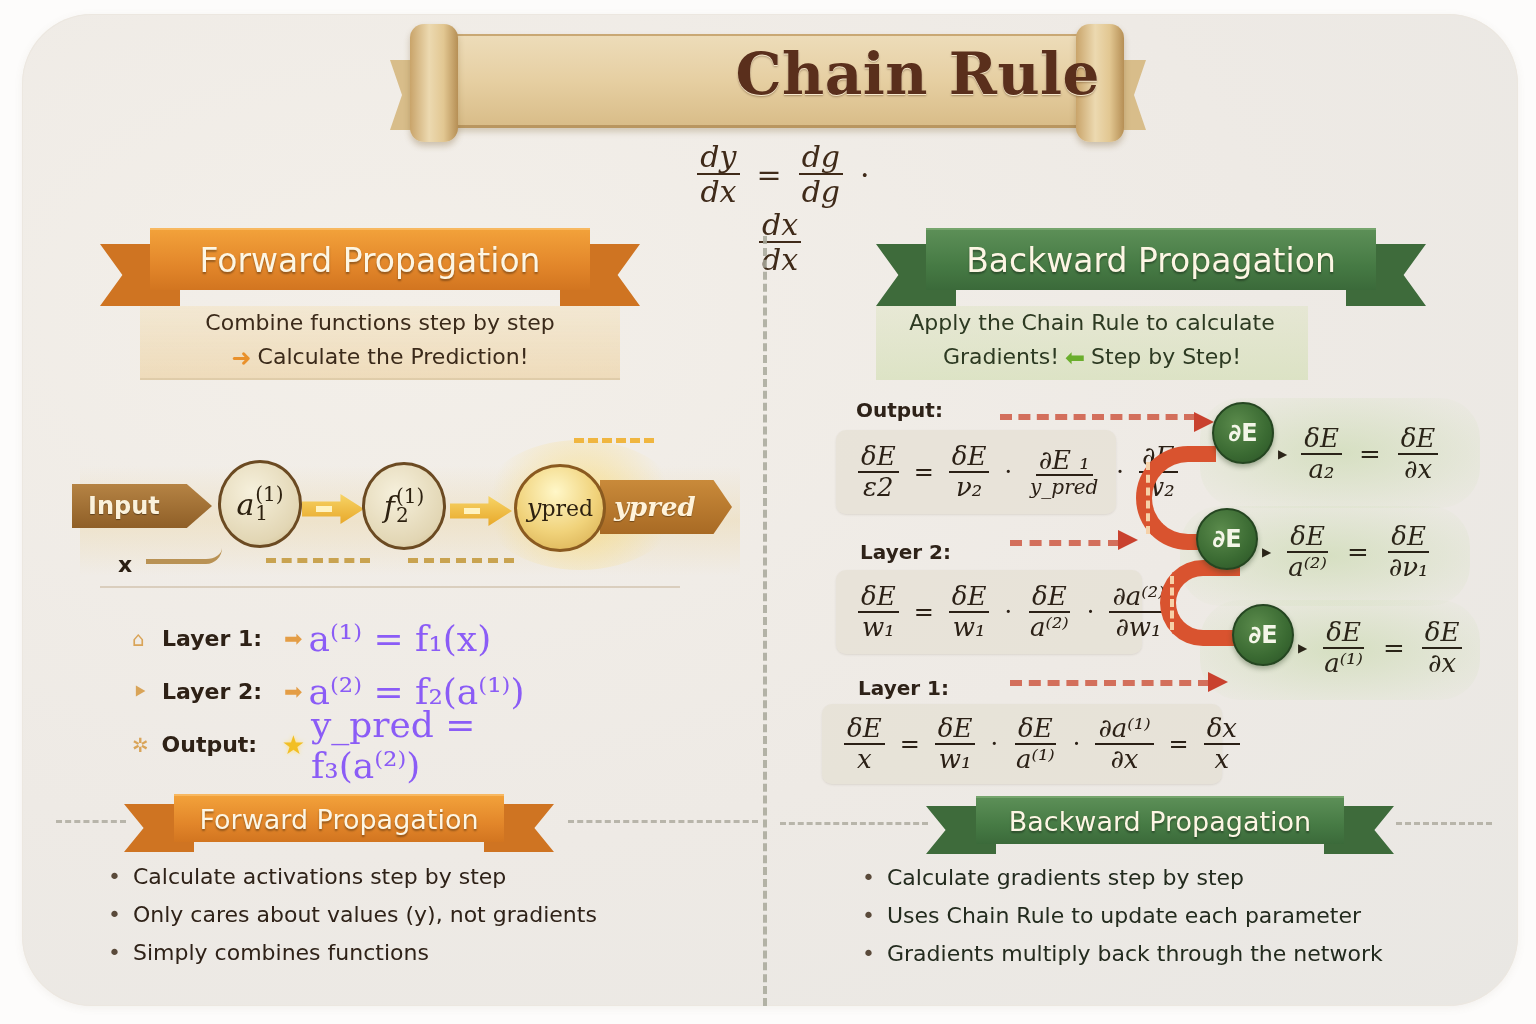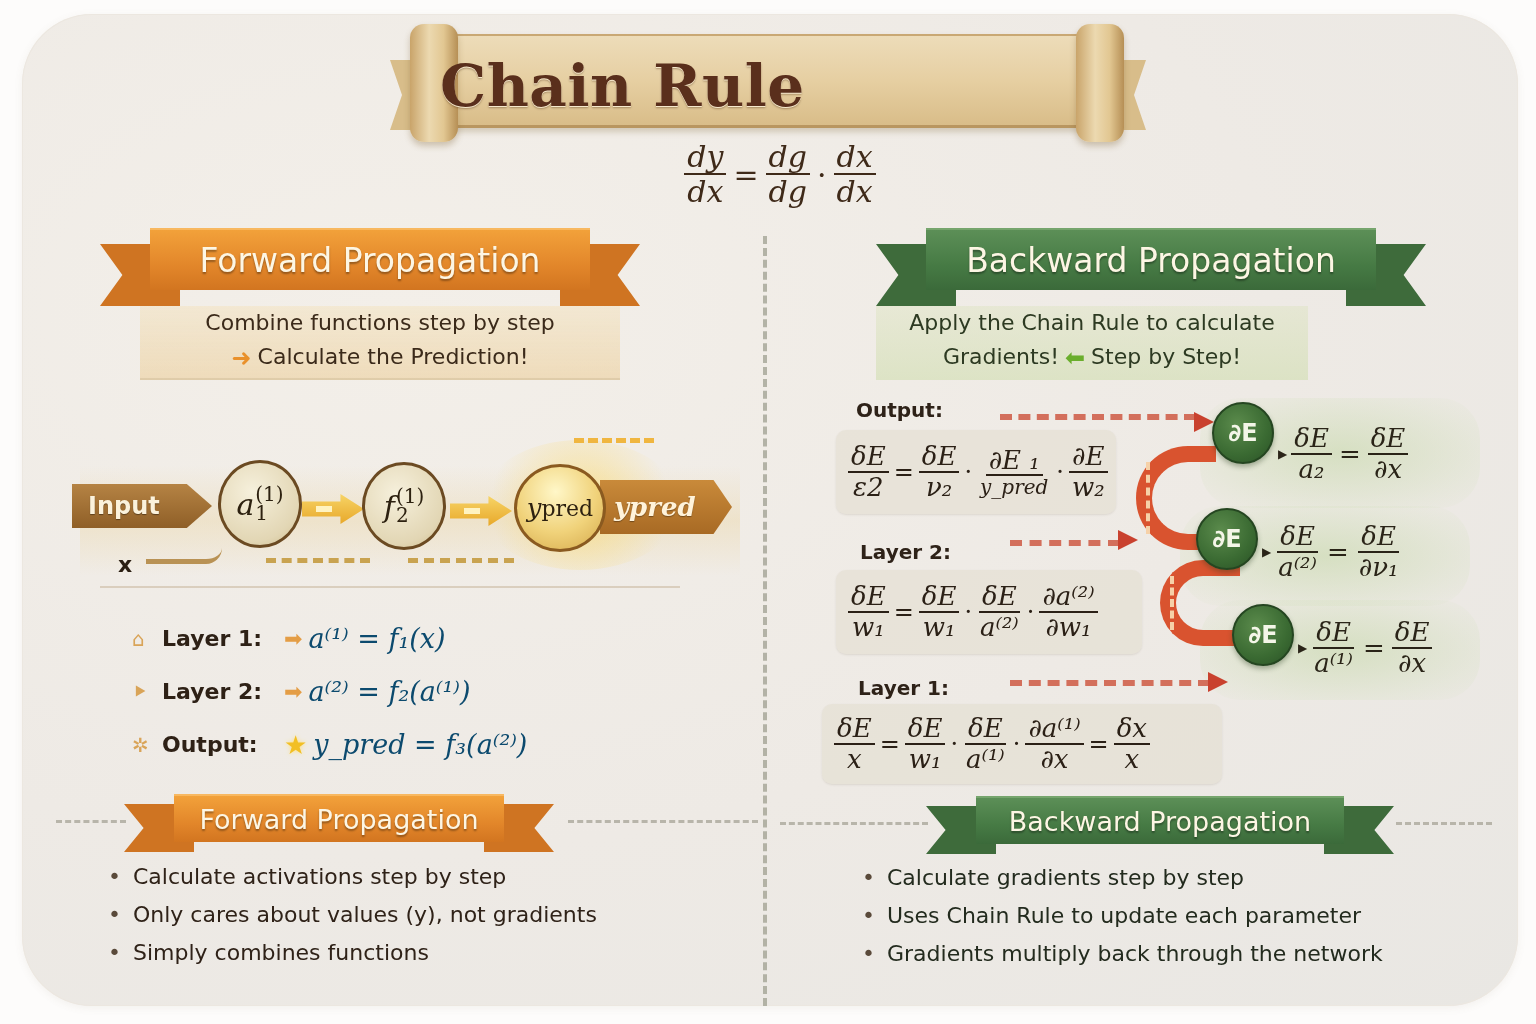--- a/index.html
+++ b/index.html
@@ -26,28 +26,28 @@
     box-shadow: 0 4px 6px rgba(120,90,40,0.3);
   }
   .scroll-roll.left { left: 410px; }
   .scroll-roll.right { left: 1076px; }
   .scroll-tail {
     position: absolute; top: 60px; width: 40px; height: 70px; background: #d8bd8a;
   }
   .scroll-tail.left { left: 390px; clip-path: polygon(0 0,100% 0,100% 100%,0 100%,30% 50%); }
   .scroll-tail.right { left: 1106px; clip-path: polygon(0 0,100% 0,70% 50%,100% 100%,0 100%); }
   .title {
-    position: absolute; left: 440px; top: 52px; width: 660px; text-align: left;
+    position: absolute; left: 440px; top: 40px; width: 660px; text-align: right;
     font-family: "DejaVu Serif", serif; font-weight: bold; font-size: 58px;
     color: #5a2f1c; letter-spacing: 0.5px;
     text-shadow: 0 1px 0 #f7e9cc, 0 2px 2px rgba(60,30,10,0.35);
   }
 
   
-  .frac { display: inline-flex; flex-direction: column; align-items: center; vertical-align: middle; margin: 0 2px; }
+  .frac { display: inline-flex; flex-direction: column; align-items: center; vertical-align: middle; margin: 0 12px; }
   .frac .num, .frac .den { font-family: "DejaVu Serif", serif; font-style: italic; line-height: 1.1; padding: 0 3px; }
   .frac .num { border-bottom: 2px solid #3a2a1c; }
   .op { font-family: "DejaVu Serif", serif; vertical-align: middle; margin: 0 5px; }
 
   .main-formula {
     position: absolute; left: 660px; top: 140px; width: 240px; text-align: center;
     font-size: 30px; color: #3f2a19;
   }
   .main-formula .frac .num { border-bottom: 2px solid #3f2a19; }
 
@@ -154,21 +154,21 @@
   .da3 { left: 574px; top: 438px; width: 80px; border-top-color: #f0b640; }
   .flow-underline { position: absolute; left: 100px; top: 586px; width: 580px; height: 0; border-top: 2px solid rgba(190,170,140,0.45); }
 
   
   .layer-list { position: absolute; left: 132px; top: 612px; width: 460px; }
   .layer-row { display: flex; align-items: center; height: 53px; font-size: 22px; }
   .layer-icon { width: 30px; font-size: 20px; color: #d9a458; }
   .layer-label { font-weight: bold; color: #2e2116; width: 122px; }
   .layer-arrow { color: #e49d45; font-size: 22px; margin-right: 6px; }
   .layer-star { color: #f2bf24; font-size: 26px; margin-right: 6px; text-shadow: 0 0 4px #ffe07a; }
-  .layer-formula { font-family: "DejaVu Serif", serif; font-style: italic; font-size: 27px; color: #0c4a6e; }
+  .layer-formula { font-family: "DejaVu Serif", serif; font-size: 36px; color: #8b5cf6; }
 
   
   .bullets { position: absolute; list-style: none; font-size: 22px; line-height: 38px; color: #2f2218; }
   .bullets li::before { content: "•"; margin-right: 12px; color: #5a4a3a; }
   .bullets.fwd { left: 108px; top: 858px; }
   .bullets.bwd { left: 862px; top: 859px; color: #232b1e; }
 
   
   .bw-label { position: absolute; font-weight: bold; font-size: 20px; color: #2e2218; }
   .eq-box {

